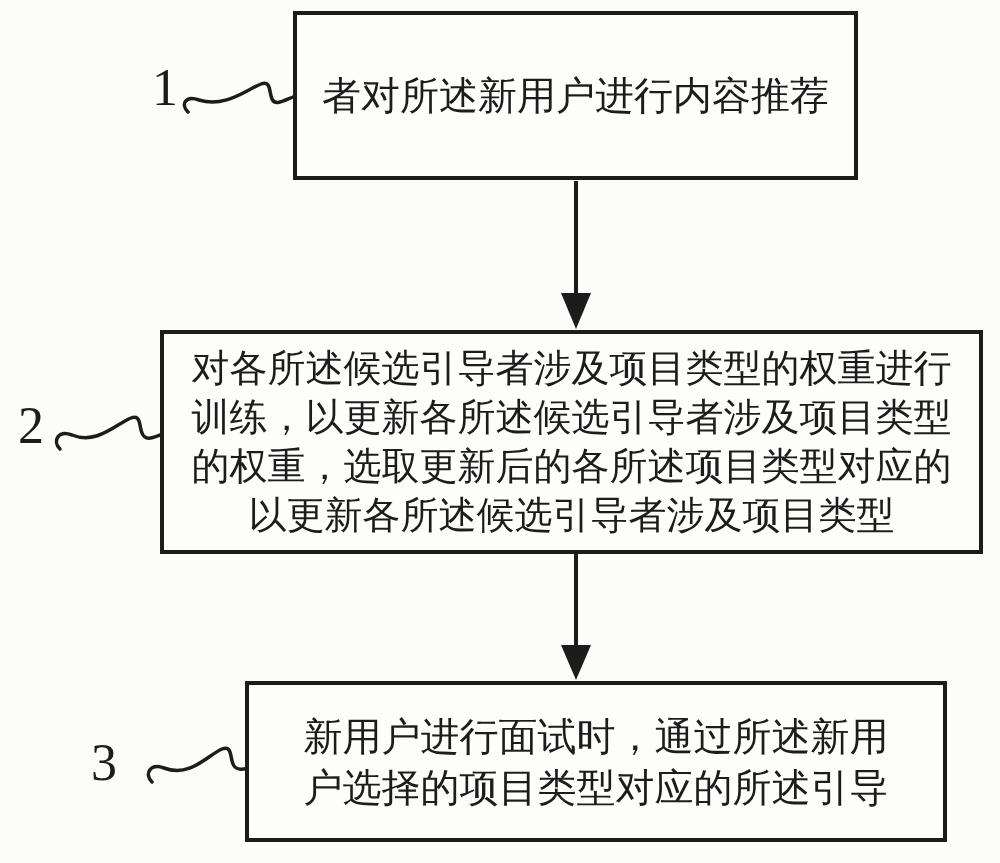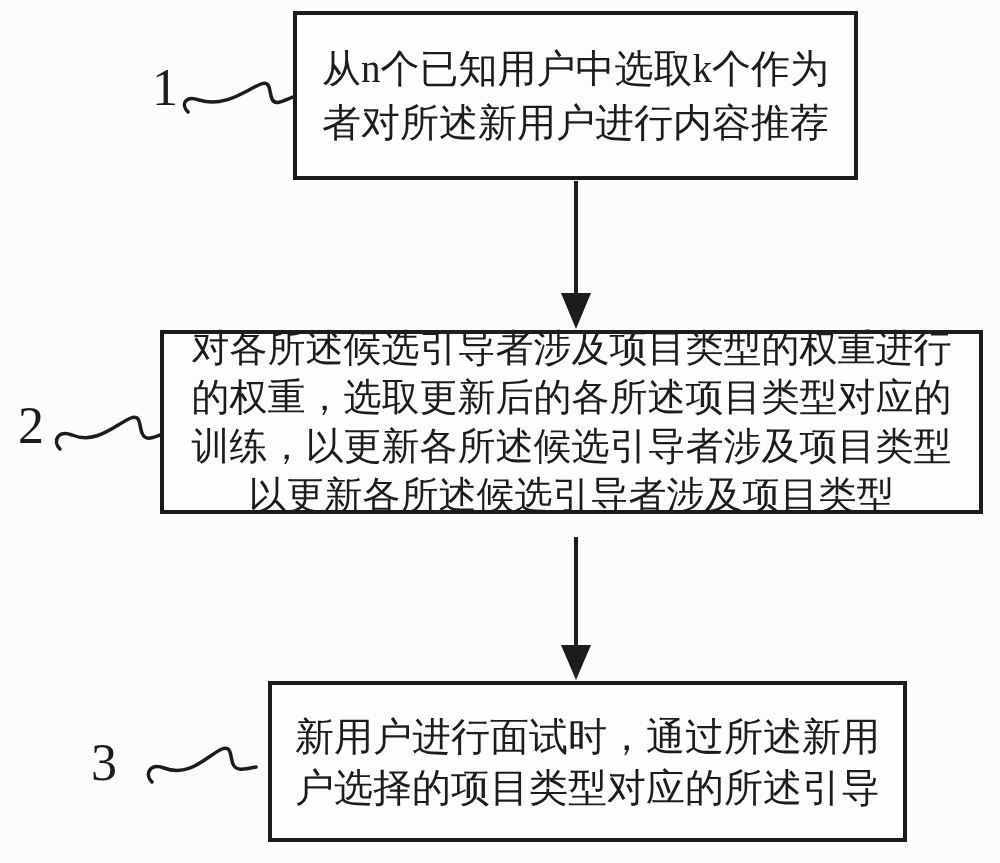--- a/index.html
+++ b/index.html
@@ -41,27 +41,27 @@
     text-align: center;
   }
   .box-1 {
     left: 293px; top: 11px;
     width: 565px; height: 169px;
     font-size: 39px;
     line-height: 54px;
   }
   .box-2 {
     left: 160px; top: 330px;
-    width: 823px; height: 184px;
+    width: 823px; height: 224px;
     font-size: 38px;
     line-height: 49px;
   }
   .box-3 {
-    left: 268px; top: 681px;
-    width: 639px; height: 161px;
+    left: 245px; top: 681px;
+    width: 702px; height: 161px;
     font-size: 39px;
     line-height: 51px;
   }
   .step-label {
     position: absolute;
     font-size: 52px;
     line-height: 1;
     text-align: center;
     color: var(--ink);
     font-family: "Liberation Serif", "DejaVu Serif", serif;
@@ -92,28 +92,27 @@
       <line x1="576" y1="537" x2="576" y2="648" stroke="currentColor" stroke-width="4"></line>
       <polygon points="561,645 591,645 576,680" fill="currentColor"></polygon>
     </g>
   </svg>
 
   <div class="step-label label-1">1</div>
   <div class="step-label label-2">2</div>
   <div class="step-label label-3">3</div>
 
   <div class="box box-1" style="background: rgb(253, 253, 252);">
-    <div class="line">从n个已知用户中选取k个作为</div>
     <div class="line">者对所述新用户进行内容推荐</div>
   </div>
 
   <div class="box box-2" style="background: rgb(253, 253, 252);">
     <div class="line">对各所述候选引导者涉及项目类型的权重进行</div>
+    <div class="line">训练，以更新各所述候选引导者涉及项目类型</div>
     <div class="line">的权重，选取更新后的各所述项目类型对应的</div>
-    <div class="line">训练，以更新各所述候选引导者涉及项目类型</div>
     <div class="line">以更新各所述候选引导者涉及项目类型</div>
   </div>
 
   <div class="box box-3" style="background: rgb(253, 253, 252);">
     <div class="line">新用户进行面试时，通过所述新用</div>
     <div class="line">户选择的项目类型对应的所述引导</div>
   </div>
 
 </div>
 

